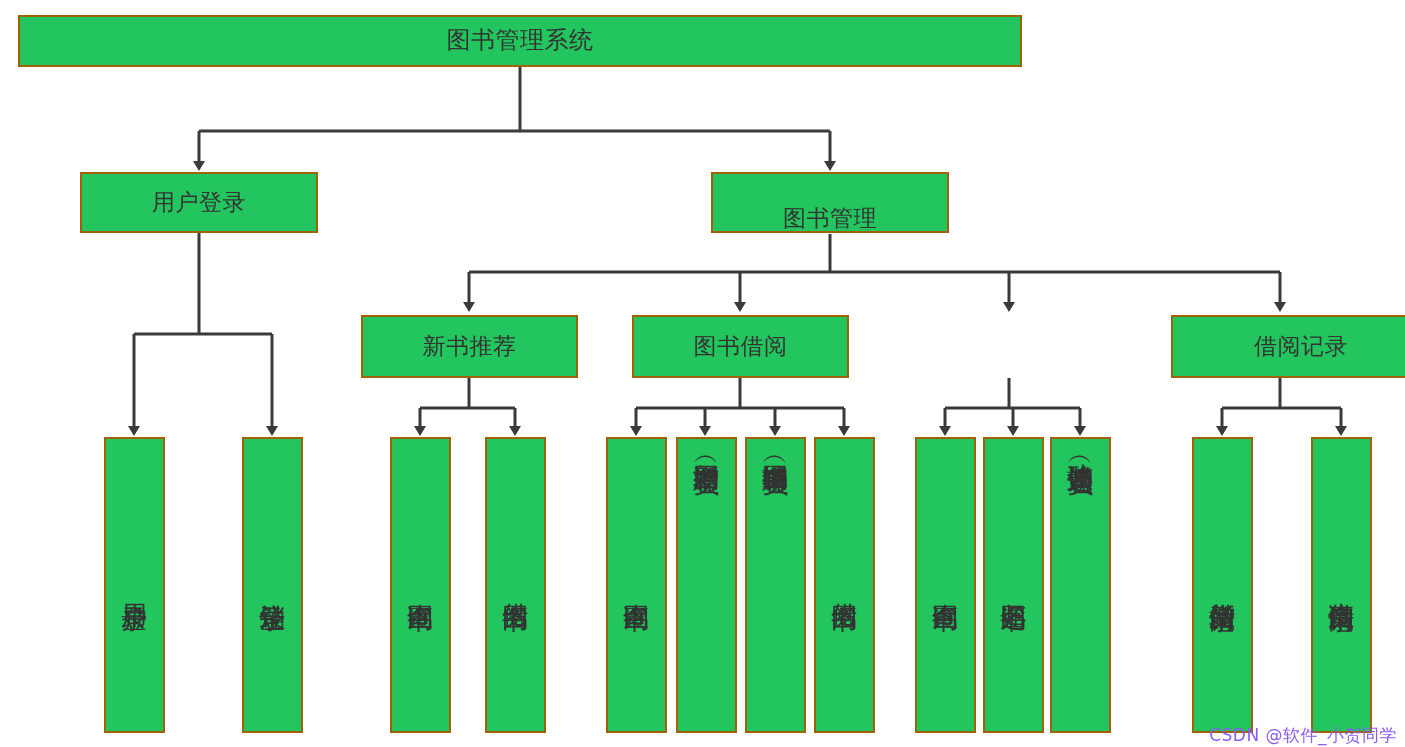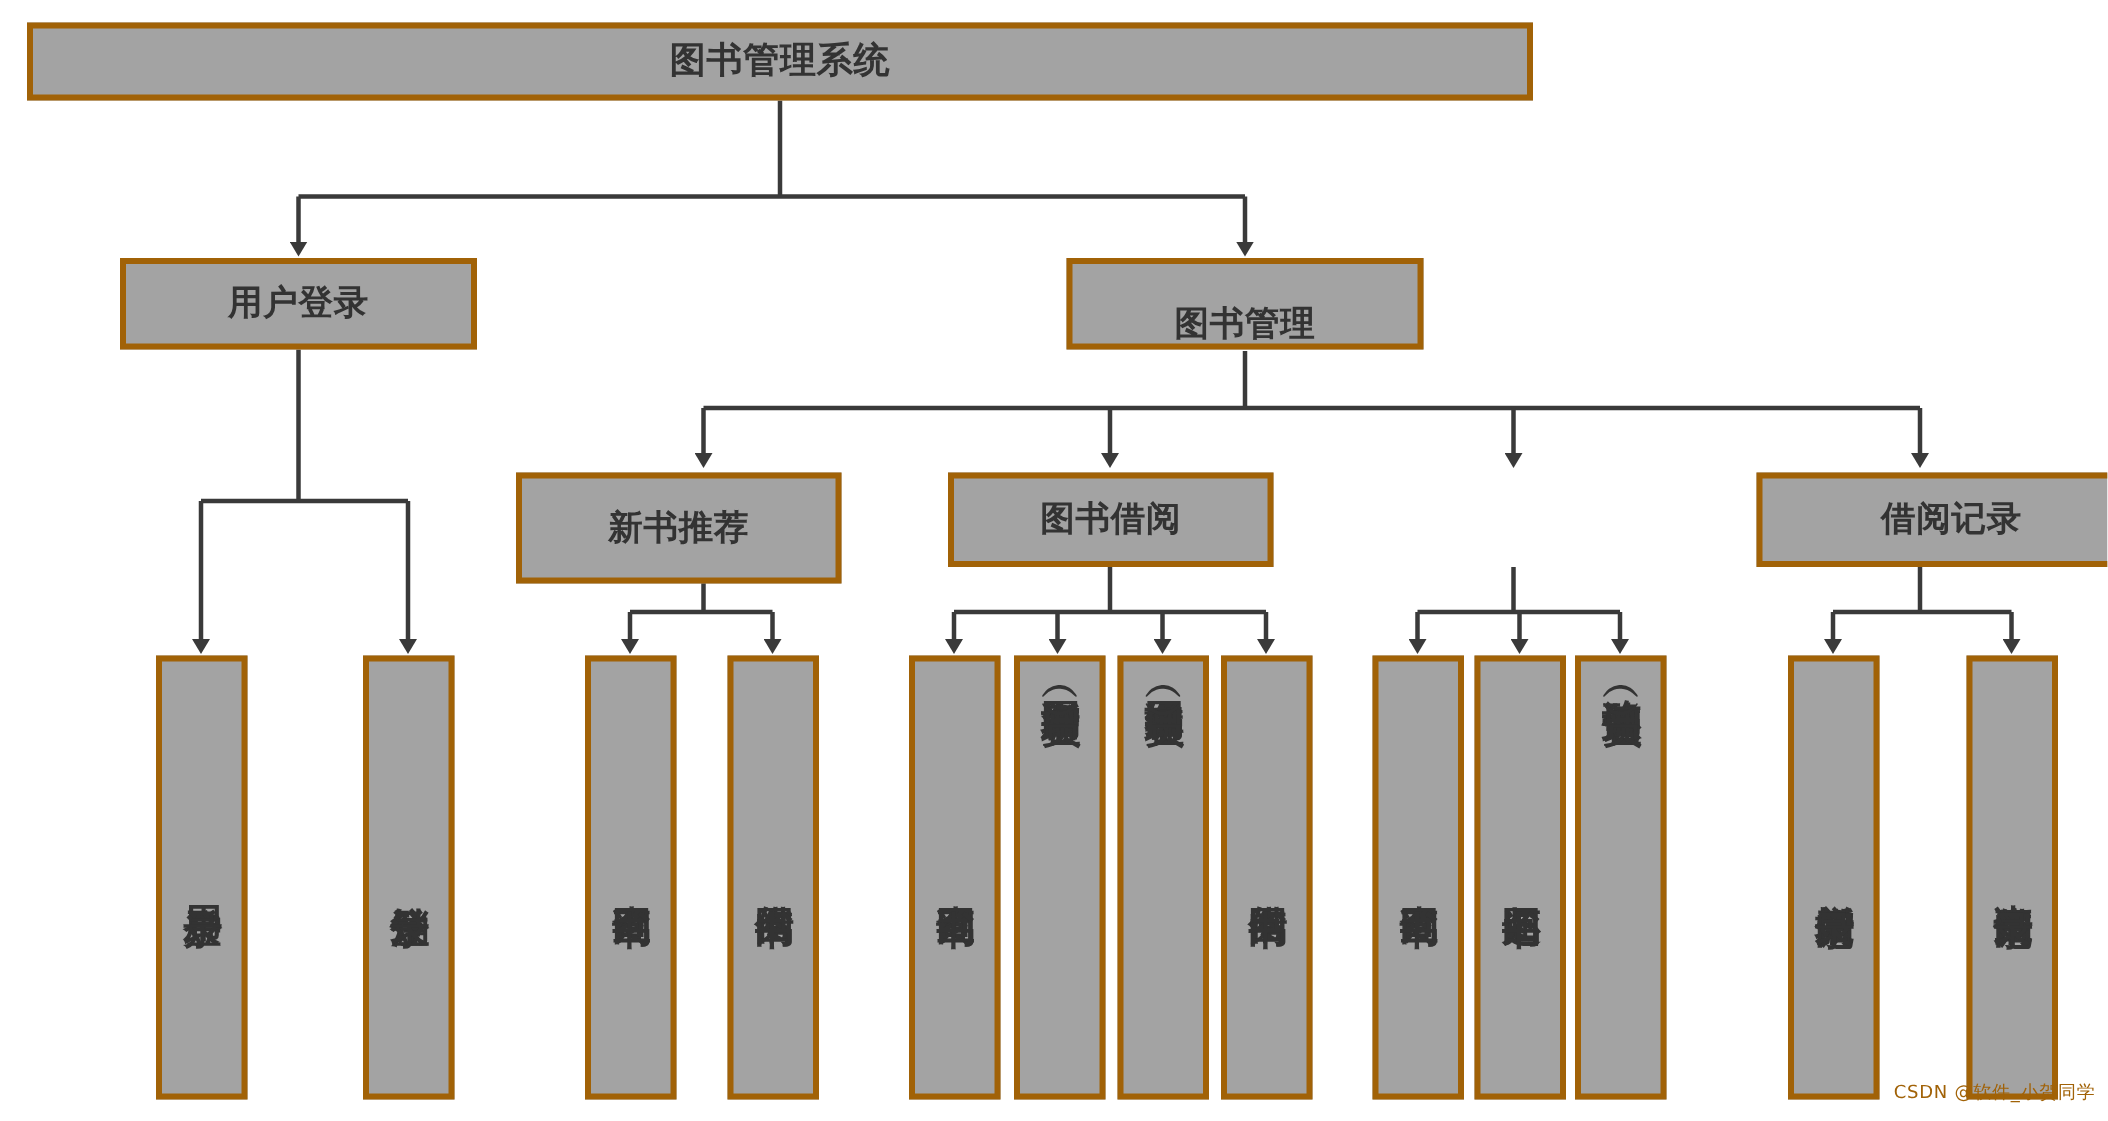--- a/index.html
+++ b/index.html
@@ -22,28 +22,27 @@
     position: absolute;
     left: 0;
     top: 0;
     width: 1405px;
     height: 747px;
     pointer-events: none;
   }
   .node {
     position: absolute;
     box-sizing: border-box;
-    background: #a3a3a3;
-    border: 4px solid #a16207;
+    background: #22c55e;
+    border: 2px solid #a16207;
     display: flex;
     align-items: center;
     justify-content: center;
     color: #333333;
     z-index: 2;
-    font-weight: bold;
   }
   .node.h-node {
     font-size: 23px;
     line-height: 1.15;
     letter-spacing: 0.5px;
   }
   .node.root-node {
     font-size: 24px;
   }
   .node.v-node {
@@ -61,23 +60,23 @@
     white-space: nowrap;
     display: block;
   }
   .v-node.centered {
     align-items: center;
     padding-top: 0;
   }
   .watermark {
     position: absolute;
     right: 8px;
-    bottom: 10px;
-    font-size: 12px;
-    color: #a16207;
+    bottom: 0;
+    font-size: 17px;
+    color: #8b5cf6;
     z-index: 5;
     white-space: nowrap;
     letter-spacing: 0.5px;
   }
 </style>
 </head>
 <body>
 
 <div id="diagram-root">
 
@@ -136,21 +135,21 @@
   </div>
 
   <div class="node h-node" style="left:80px; top:172px; width:238px; height:61px;">
     <span>用户登录</span>
   </div>
 
   <div class="node h-node" style="left:711px; top:172px; width:238px; height:61px;align-items:flex-end;">
     <span>图书管理</span>
   </div>
 
-  <div class="node h-node" style="left:344px; top:315px; width:217px; height:74px;">
+  <div class="node h-node" style="left:361px; top:315px; width:217px; height:63px;">
     <span>新书推荐</span>
   </div>
 
   <div class="node h-node" style="left:632px; top:315px; width:217px; height:63px;">
     <span>图书借阅</span>
   </div>
 
 
   <div class="node h-node" style="left:1171px; top:315px; width:260px; height:63px;">
     <span>借阅记录</span>

